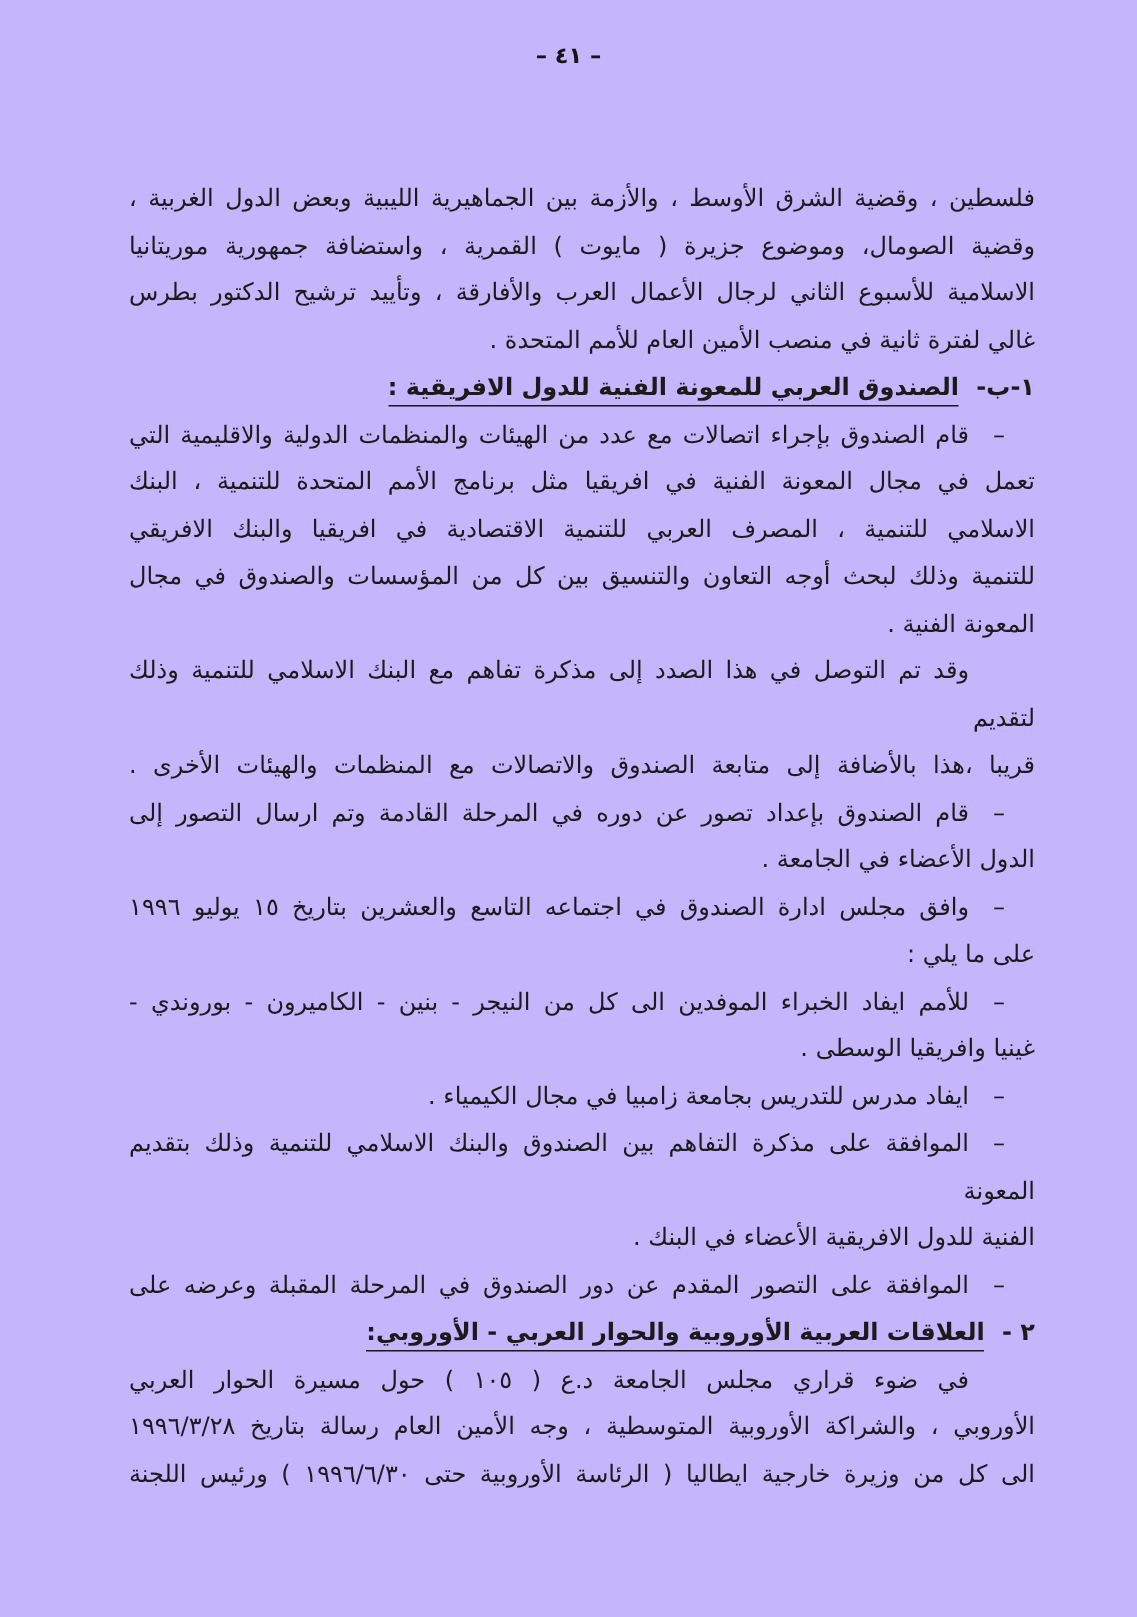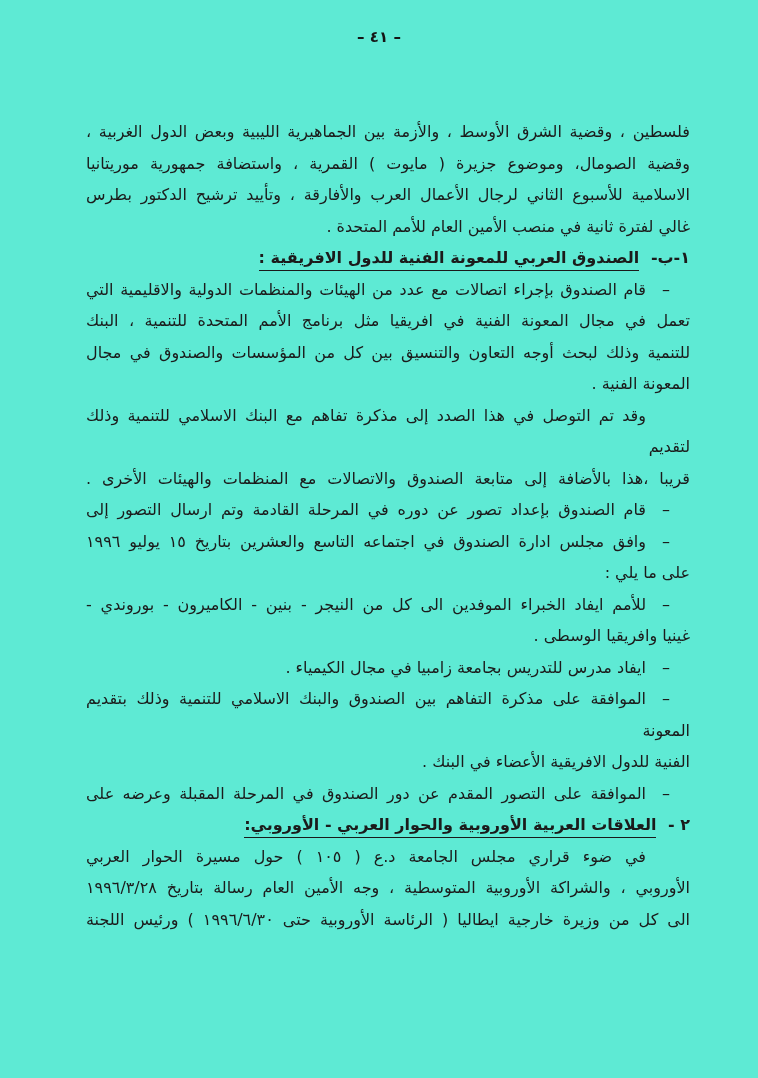--- a/index.html
+++ b/index.html
@@ -5,21 +5,21 @@
   html, body {
     margin: 0;
     padding: 0;
     background: #ffffff;
     font-family: "DejaVu Sans", sans-serif;
   }
   .page {
     position: relative;
     width: 758px;
     height: 1078px;
-    background: #5eead4;
+    background: #c4b5fd;
     overflow: hidden;
     color: #1b1b1b;
     direction: rtl;
   }
   .page-number {
     position: absolute;
     top: 28px;
     left: 0;
     right: 0;
     text-align: center;
@@ -86,32 +86,34 @@
 
     <div class="block heading">
       <span class="h-prefix">١-ب-</span>
       <span class="h-title">الصندوق العربي للمعونة الفنية للدول الافريقية :</span>
     </div>
 
     <div class="block bullet">
       <span class="dash">–</span>
       <div class="line first">قام الصندوق بإجراء اتصالات مع عدد من الهيئات والمنظمات الدولية والاقليمية التي</div>
       <div class="line">تعمل في مجال المعونة الفنية في افريقيا مثل برنامج الأمم المتحدة للتنمية ، البنك</div>
+      <div class="line">الاسلامي للتنمية ، المصرف العربي للتنمية الاقتصادية في افريقيا والبنك الافريقي</div>
       <div class="line">للتنمية وذلك لبحث أوجه التعاون والتنسيق بين كل من المؤسسات والصندوق في مجال</div>
       <div class="line short">المعونة الفنية .</div>
     </div>
 
     <div class="block para">
       <div class="line first">وقد تم التوصل في هذا الصدد إلى مذكرة تفاهم مع البنك الاسلامي للتنمية وذلك لتقديم</div>
       <div class="line">قريبا ،هذا بالأضافة إلى متابعة الصندوق والاتصالات مع المنظمات والهيئات الأخرى .</div>
     </div>
 
     <div class="block bullet">
       <span class="dash">–</span>
       <div class="line first">قام الصندوق بإعداد تصور عن دوره في المرحلة القادمة وتم ارسال التصور إلى</div>
+      <div class="line short">الدول الأعضاء في الجامعة .</div>
     </div>
 
     <div class="block bullet">
       <span class="dash">–</span>
       <div class="line first">وافق مجلس ادارة الصندوق في اجتماعه التاسع والعشرين بتاريخ ١٥ يوليو ١٩٩٦</div>
       <div class="line short">على ما يلي :</div>
     </div>
 
     <div class="block bullet">
       <span class="dash">–</span>

